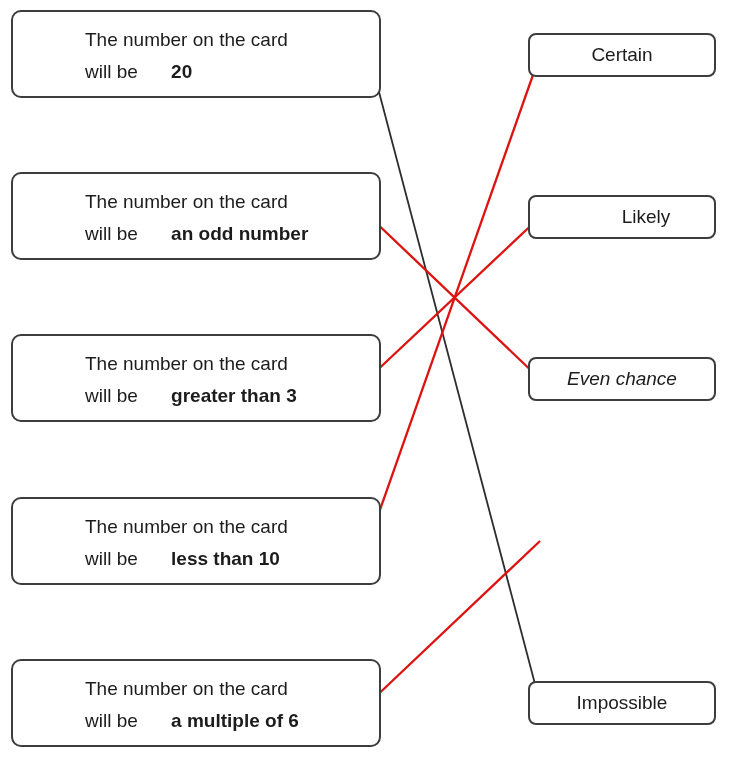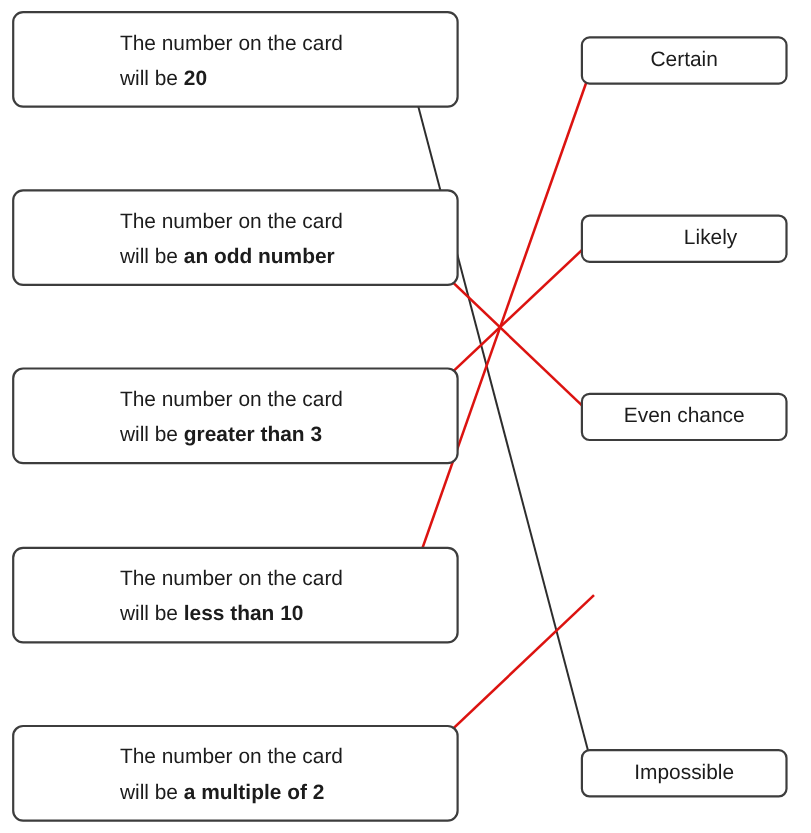--- a/index.html
+++ b/index.html
@@ -24,46 +24,46 @@
   .card {
     position: absolute;
     background: #ffffff;
     border: 2px solid #3d3d3d;
     box-sizing: border-box;
     z-index: 1;
     color: #1c1c1c;
   }
   .left-card {
     left: 11px;
-    width: 406px;
+    width: 370px;
     height: 88px;
     border-radius: 10px;
     font-size: 19px;
     line-height: 32px;
-    padding: 12px 10px 0 96px;
+    padding: 12px 10px 0 72px;
   }
   .right-card {
     left: 528px;
     width: 188px;
     height: 44px;
     border-radius: 8px;
     font-size: 19px;
     display: flex;
     align-items: center;
     justify-content: center;
   }
-  .left-card b { font-weight: bold; }
+  .left-card b { font-weight: bold; margin-left: 28px; }
   .lc0 { top: 10px; }
   .lc1 { top: 172px; }
   .lc2 { top: 334px; }
   .lc3 { top: 497px; }
   .lc4 { top: 659px; }
   .rc0 { top: 33px; }
   .rc1 { top: 195px; padding-left: 48px; }
-  .rc2 { top: 357px; }
+  .rc2 { top: 357px; font-style: italic; }
   .rc3 { top: 519px; }
   .rc4 { top: 681px; text-align: right; }
 </style>
 </head>
 <body>
 
 <div class="canvas" id="canvas">
 
   <svg id="lines" width="737" height="757">
       <line x1="369" y1="54" x2="540" y2="703" stroke="#2d2d2d" stroke-width="1.8"></line>
@@ -88,21 +88,21 @@
     <div><span>will be </span><b>greater than 3</b></div>
   </div>
 
   <div class="card left-card lc3" id="left-3">
     <div>The number on the card</div>
     <div><span>will be </span><b>less than 10</b></div>
   </div>
 
   <div class="card left-card lc4" id="left-4">
     <div>The number on the card</div>
-    <div><span>will be </span><b>a multiple of 2</b></div>
+    <div><span>will be </span><b>a multiple of 6</b></div>
   </div>
 
   <div class="card right-card rc0" id="right-0">
     <span>Certain</span>
   </div>
 
   <div class="card right-card rc1" id="right-1">
     <span>Likely</span>
   </div>
 

